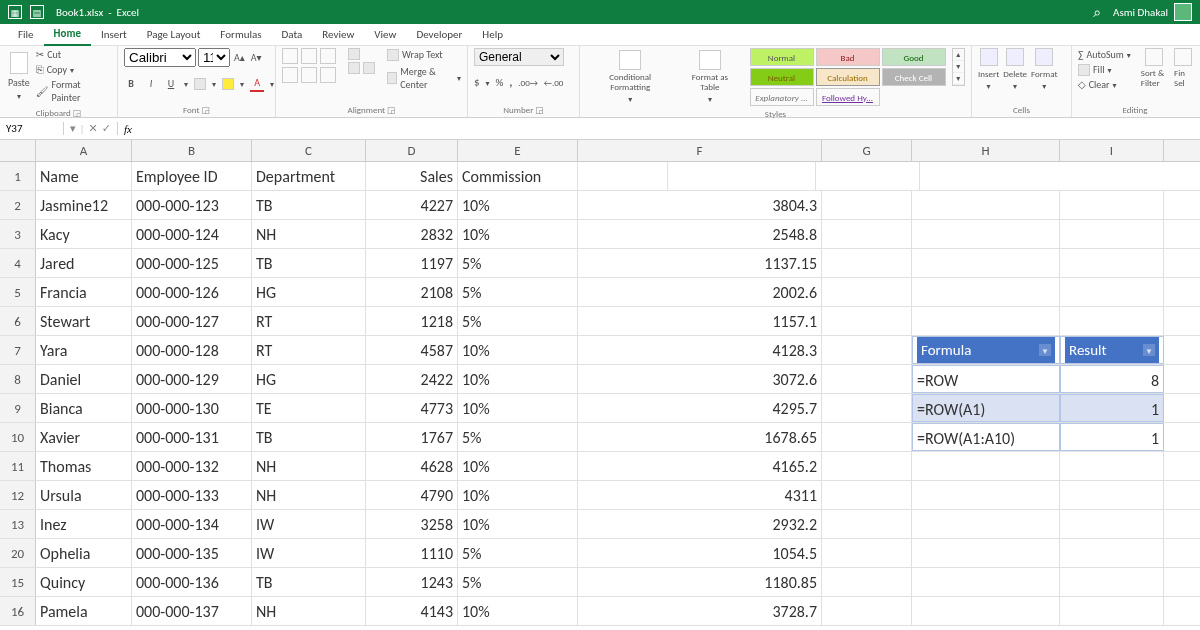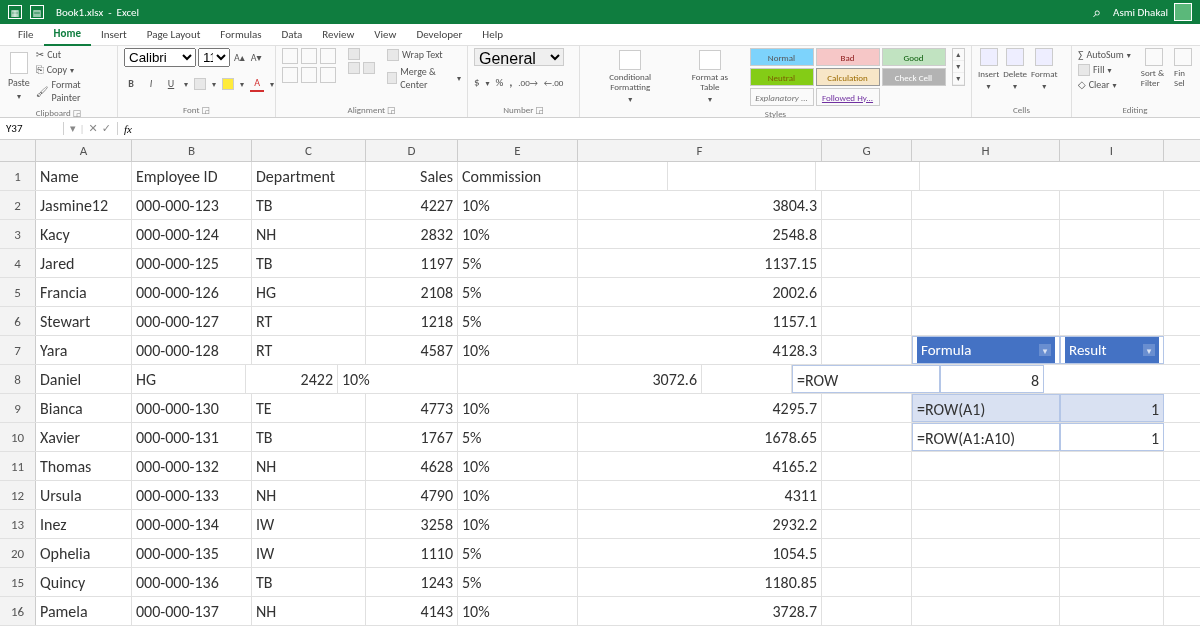--- a/index.html
+++ b/index.html
@@ -31,28 +31,28 @@
   .font-row2 { display:flex; gap:6px; align-items:center; }
   .font-btn { padding:1px 2px; min-width:14px; text-align:center; cursor:pointer; }
   
   .align-grid { display:grid; grid-template-columns:repeat(3,16px); grid-template-rows:repeat(2,16px); gap:3px; }
   .align-cell { border:1px solid #ccc; }
   .align-extra { display:flex; flex-direction:column; gap:2px; margin-left:6px;}
   .wrap-merge { display:flex; flex-direction:column; gap:4px; font-size:10px; margin-left:8px;}
   .wrap-merge div { display:flex; align-items:center; gap:3px;}
   .small-ico { width:12px; height:12px; background:#e8e8e8; border:1px solid #ccc; display:inline-block;}
   
-  .num-select { width:90px; height:18px; font-size:16px; border:1px solid #ccc; margin-bottom:6px;}
+  .num-select { width:90px; height:18px; font-size:12px; border:1px solid #ccc; margin-bottom:6px;}
   .num-row { display:flex; gap:6px; font-size:11px; align-items:center;}
   
   .styles-big { display:flex; flex-direction:column; align-items:center; gap:2px; padding:2px 4px; font-size:9px; text-align:center;}
   .styles-big .sicon { width:22px; height:20px; border:1px solid #ccc; background:#fff;}
   .styles-gallery { display:grid; grid-template-columns:repeat(3,64px); grid-auto-rows:18px; gap:2px; margin-left:4px;}
   .style-cell { border:1px solid #ccc; font-size:9px; display:flex; align-items:center; justify-content:center; padding:0 2px; overflow:hidden; white-space:nowrap;}
-  .style-normal { background:#7dd3fc; }
+  .style-normal { background:#bef264; }
   .style-bad { background:#f6c7c7; color:#8b1a1a;}
   .style-good { background:#c1e3c1; color:#0a5d0a;}
   .style-neutral { background:#84cc16; color:#7a5e00;}
   .style-calc { background:#f7e6c7; color:#9c6b00; border-color:#999;}
   .style-check { background:#b3b3b3; color:#fff;}
   .style-expl { font-style:italic; color:#777;}
   .style-link { color:#7030a0; text-decoration:underline;}
   .gal-arrows { width:14px; display:flex; flex-direction:column; justify-content:space-between; border:1px solid #ccc; margin-left:2px;}
   .gal-arrows div{font-size:8px; text-align:center; border-bottom:1px solid #eee; line-height:11px;}
   
@@ -446,20 +446,21 @@
         <div class="gcell cI num tbl-cell">
           <div class="tbl-hdr" style="height: 100%;">
             <span>Result</span>
             <span class="drop">▾</span>
           </div>
         </div>
       </div>
       <div class="grow">
         <div class="rhdr">8</div>
         <div class="gcell cA">Daniel</div>
+        <div class="gcell cB">000-000-129</div>
         <div class="gcell cC">HG</div>
         <div class="gcell cD num">2422</div>
         <div class="gcell cE">10%</div>
         <div class="gcell cF num">3072.6</div>
         <div class="gcell cG"></div>
         <div class="gcell cH tbl-cell tbl-c0">=ROW</div>
         <div class="gcell cI num tbl-cell tbl-c0">8</div>
       </div>
       <div class="grow">
         <div class="rhdr">9</div>

